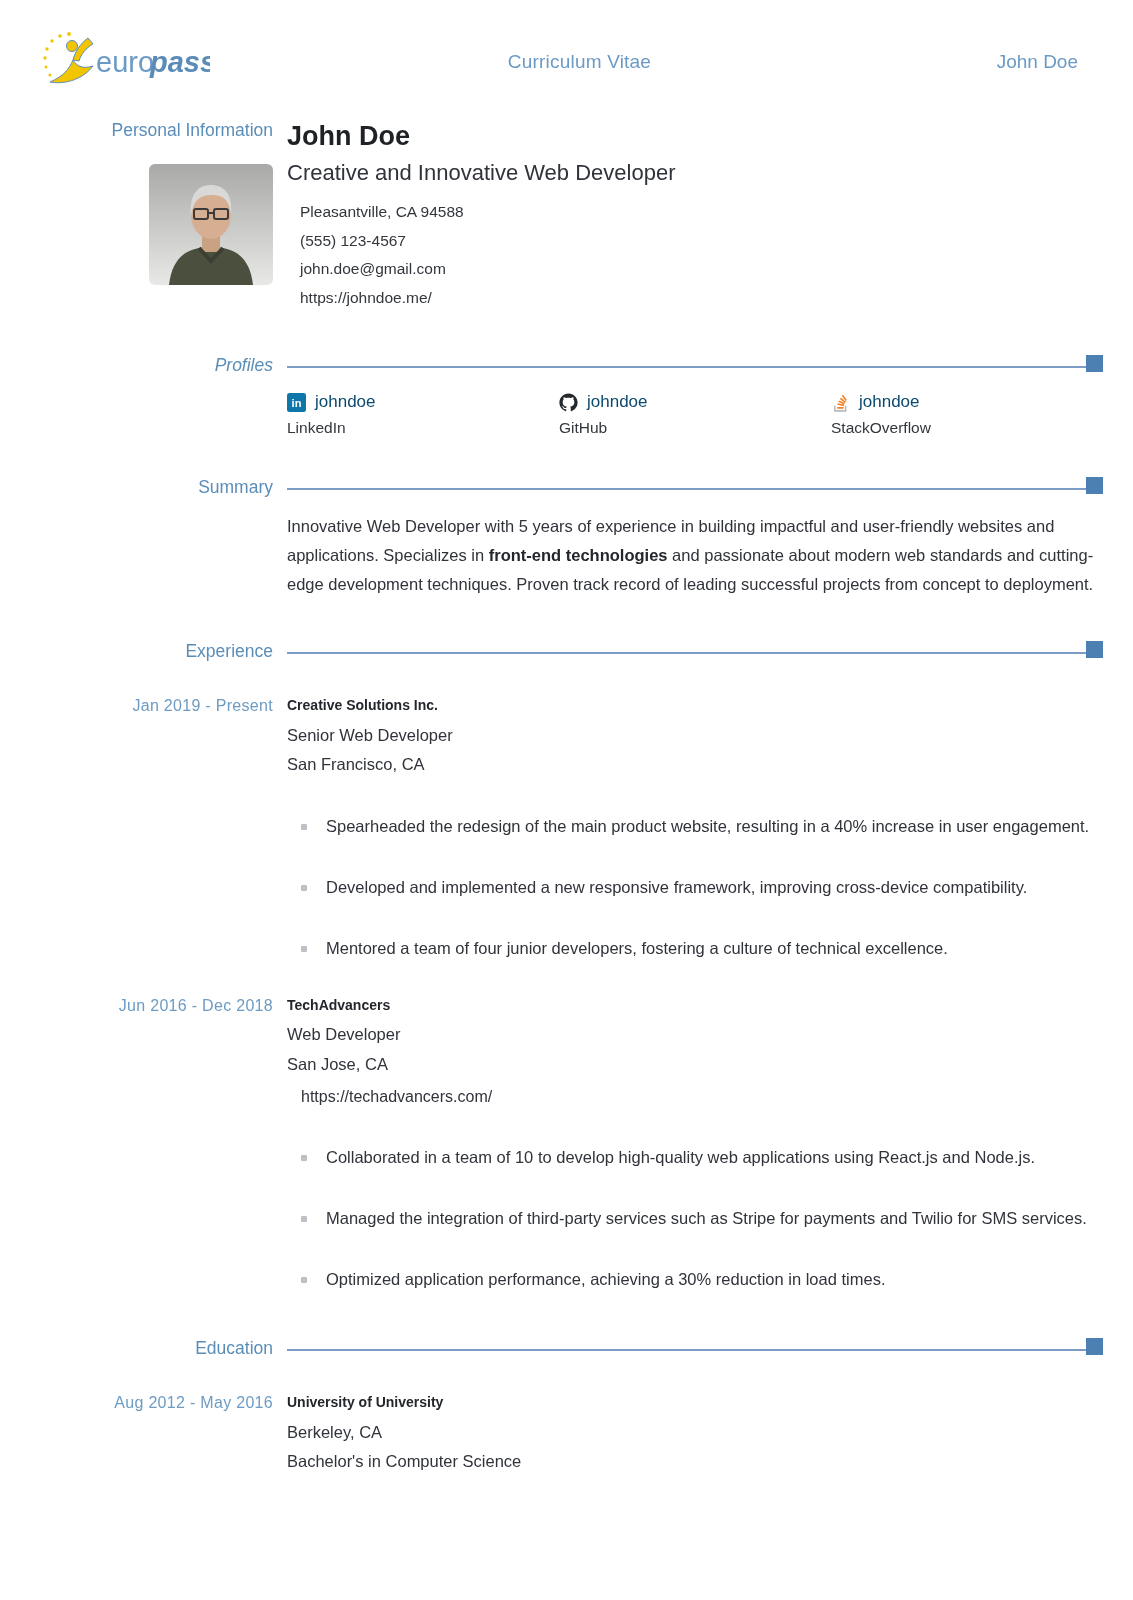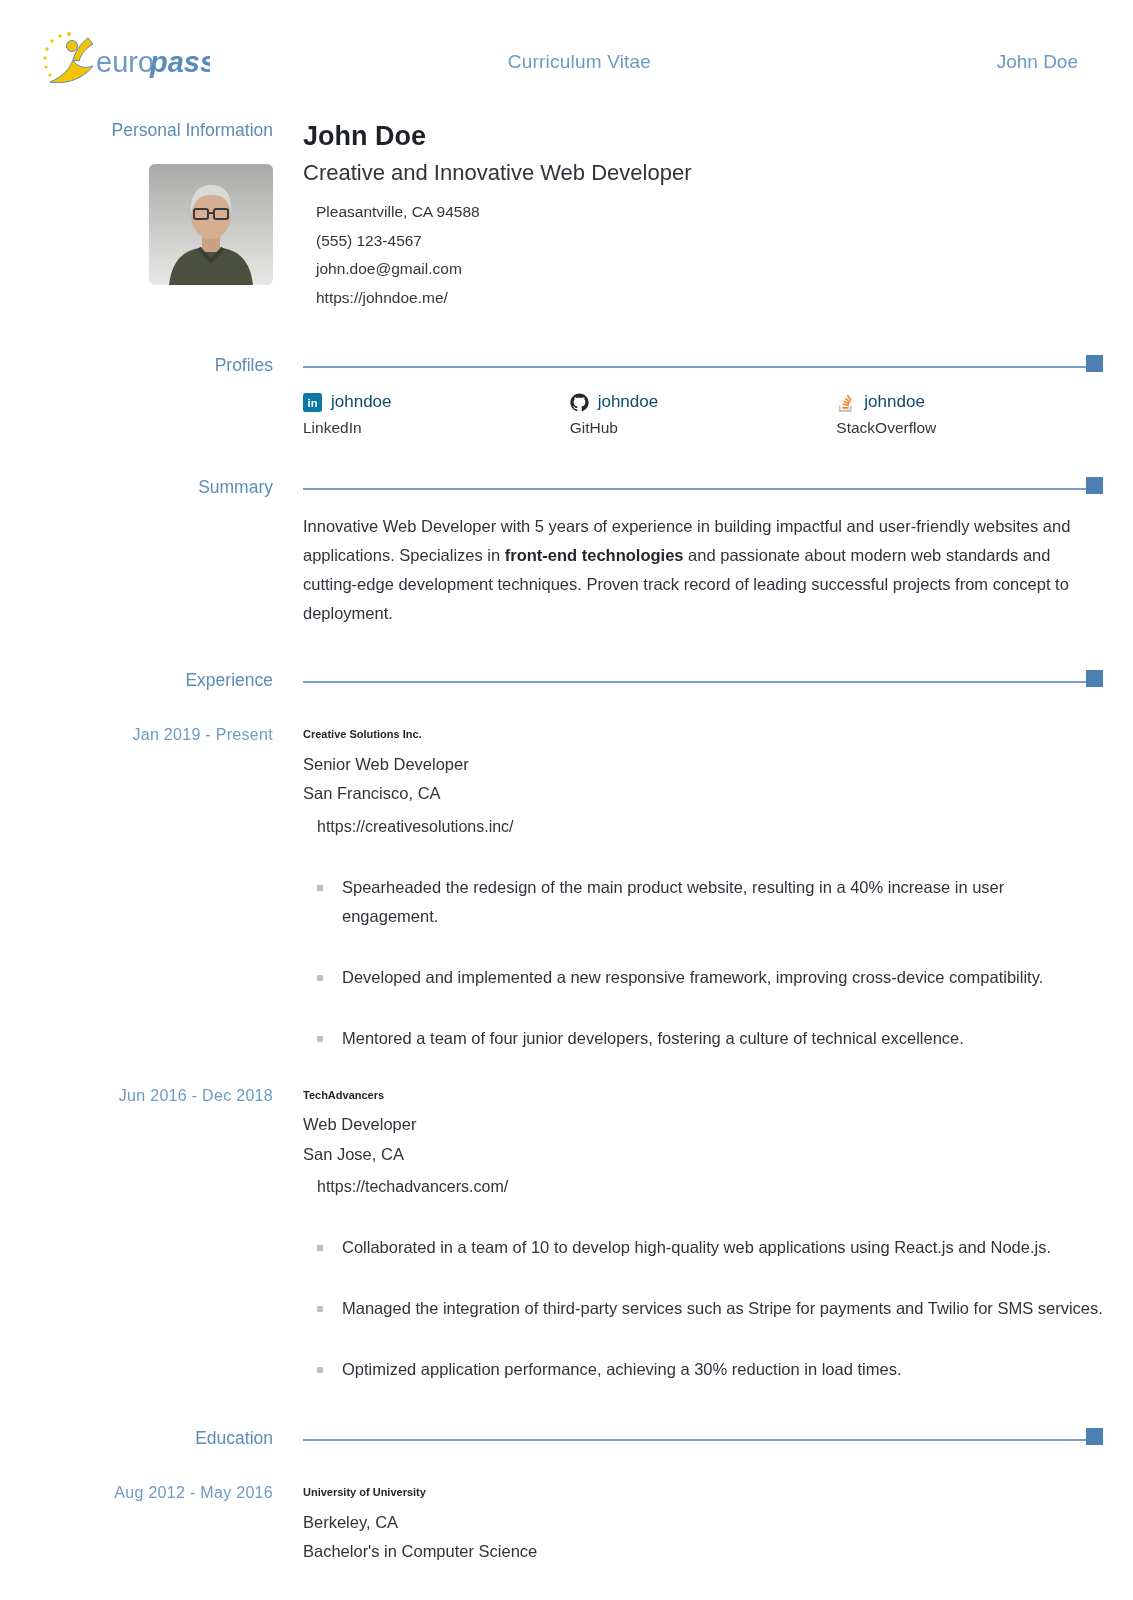--- a/index.html
+++ b/index.html
@@ -27,21 +27,21 @@
   }
   .topbar .right-name {
     flex:0 0 auto; width:200px; text-align:right;
     color:#6b9ac6; font-size:19px;
   }
 
   
   .row {
     display:grid;
     grid-template-columns:243px 1fr;
-    column-gap:30px;
+    column-gap:14px;
     padding:0 30px 0 30px;
   }
   .lcol { text-align:right; }
   .section-label {
     color:#5b8db9; font-size:17.5px; line-height:21px;
   }
   .date-label {
     color:#6d9bc3; font-size:16px; line-height:21px; letter-spacing:.3px;
   }
 
@@ -82,21 +82,21 @@
 
   
   .summary-text {
     margin-top:14px;
     font-size:16.5px; line-height:29px; color:#30333a;
   }
   .summary-text b { font-weight:bold; color:#23262c; }
 
   
   .entry-row { margin-top:29px; }
-  .company { font-size:11px; font-weight:bold; color:#23262c; line-height:29.5px; }
+  .company { font-size:14px; font-weight:bold; color:#23262c; line-height:29.5px; }
   .position, .location, .degree { font-size:16.5px; line-height:29.5px; }
   .entry-url {
     margin-top:3px; padding-left:14px;
     font-size:16px; line-height:29px; color:#30333a;
   }
   ul.highlights { list-style:none; margin-top:7px; padding-left:14px; }
   ul.highlights li {
     position:relative; padding-left:25px;
     font-size:16.5px; line-height:29px;
     margin-bottom:10px;
@@ -167,21 +167,21 @@
       <div class="job-title">Creative and Innovative Web Developer</div>
       <div class="contact-list">
         <div>Pleasantville, CA 94588</div>
         <div>(555) 123-4567</div>
         <div><a class="plain">john.doe@gmail.com</a></div>
         <div><a class="plain">https://johndoe.me/</a></div>
       </div>
     </div>
   </div>
 
-  <div class="row section-row" style="margin-top:43px;">
+  <div class="row section-row" style="margin-top:43px;font-style:italic;">
     <div class="lcol">
         <div class="section-label">Profiles</div>
       </div>
     <div class="rule">
         <span class="endcap"></span>
       </div>
   </div>
   <div class="row">
     <div class="lcol"></div>
     <div class="profiles-grid">
@@ -244,21 +244,20 @@
   </div>
 
   <div class="row entry-row">
     <div class="lcol">
         <div class="date-label" style="margin-top:4px;">Jan 2019 - Present</div>
       </div>
     <div>
       <div class="company">Creative Solutions Inc.</div>
       <div class="position">Senior Web Developer</div>
       <div class="location">San Francisco, CA</div>
-      <div class="entry-url"><a class="plain">https://creativesolutions.inc/</a></div>
       <ul class="highlights">
         <li><span class="bullet"></span><span>Spearheaded the redesign of the main product website, resulting in a 40% increase in user engagement.</span></li>
         <li><span class="bullet"></span><span>Developed and implemented a new responsive framework, improving cross-device compatibility.</span></li>
         <li><span class="bullet"></span><span>Mentored a team of four junior developers, fostering a culture of technical excellence.</span></li>
       </ul>
     </div>
   </div>
 
   <div class="row entry-row" style="margin-top:18px;">
     <div class="lcol">

